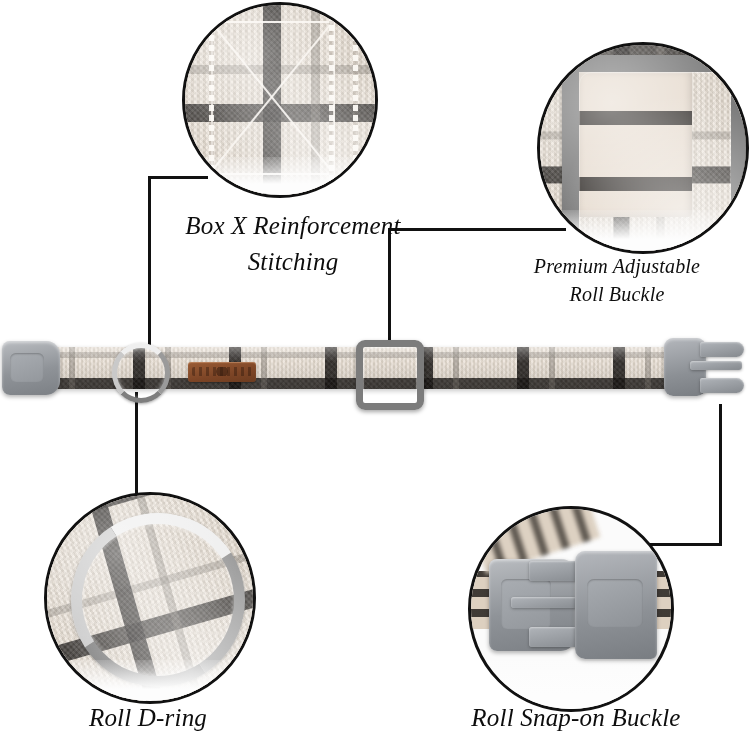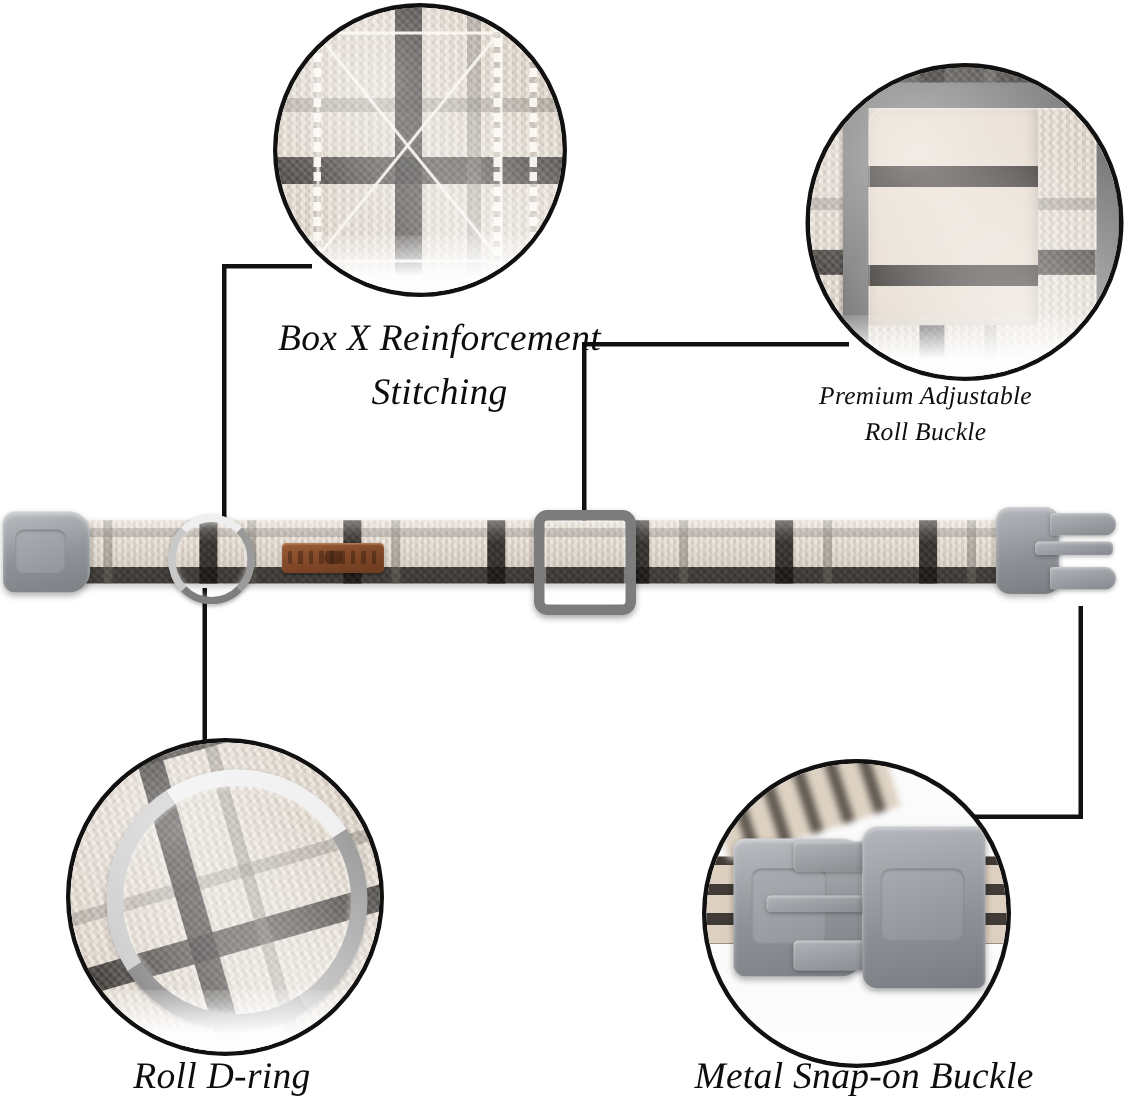--- a/index.html
+++ b/index.html
@@ -258,20 +258,20 @@
   <div class="snap-female" style="left:2px;top:341px;width:58px;height:54px;"></div>
 
   <div class="snap-male" style="left:664px;top:338px;width:42px;height:58px;border-radius:9px;"></div>
   <div class="prong" style="left:700px;top:342px;width:44px;height:15px;"></div>
   <div class="prong" style="left:700px;top:378px;width:44px;height:15px;"></div>
   <div class="prong" style="left:690px;top:361px;width:52px;height:9px;border-radius:3px;"></div>
 
   <div class="caption" style="left:128px;top:208px;width:330px;font-size:25px;">Box X Reinforcement
 Stitching</div>
 
-  <div class="caption" style="left:486px;top:252px;width:262px;font-size:17px;">Premium Adjustable
+  <div class="caption" style="left:486px;top:252px;width:262px;font-size:20px;">Premium Adjustable
 Roll Buckle</div>
 
   <div class="caption" style="left:38px;top:700px;width:220px;font-size:25px;">Roll D-ring</div>
 
-  <div class="caption" style="left:430px;top:700px;width:292px;font-size:25px;">Metal Snap-on Buckle</div>
+  <div class="caption" style="left:430px;top:700px;width:292px;font-size:25px;">Roll Snap-on Buckle</div>
 
 </div>
 
 </body></html>

